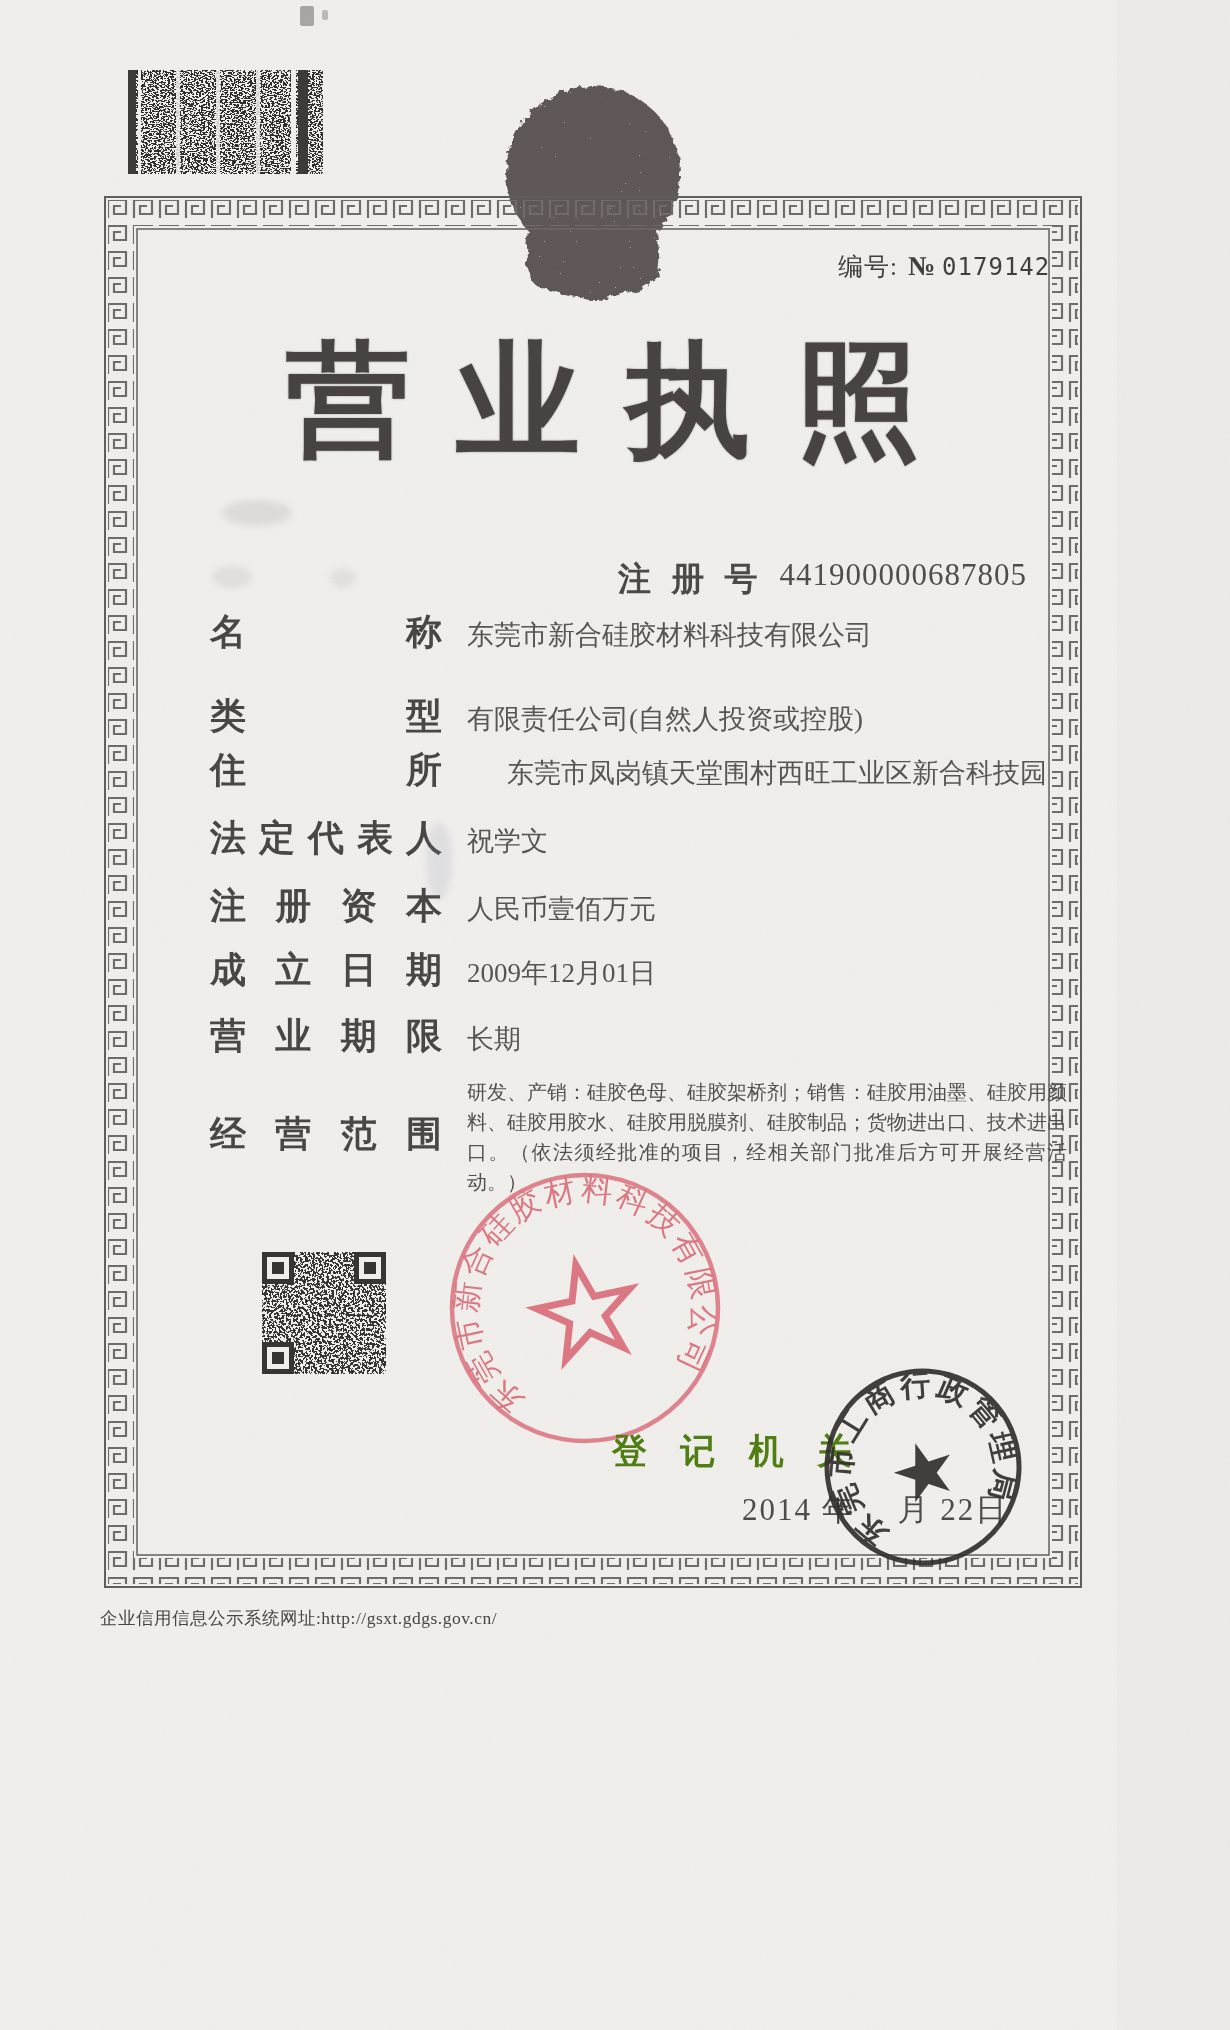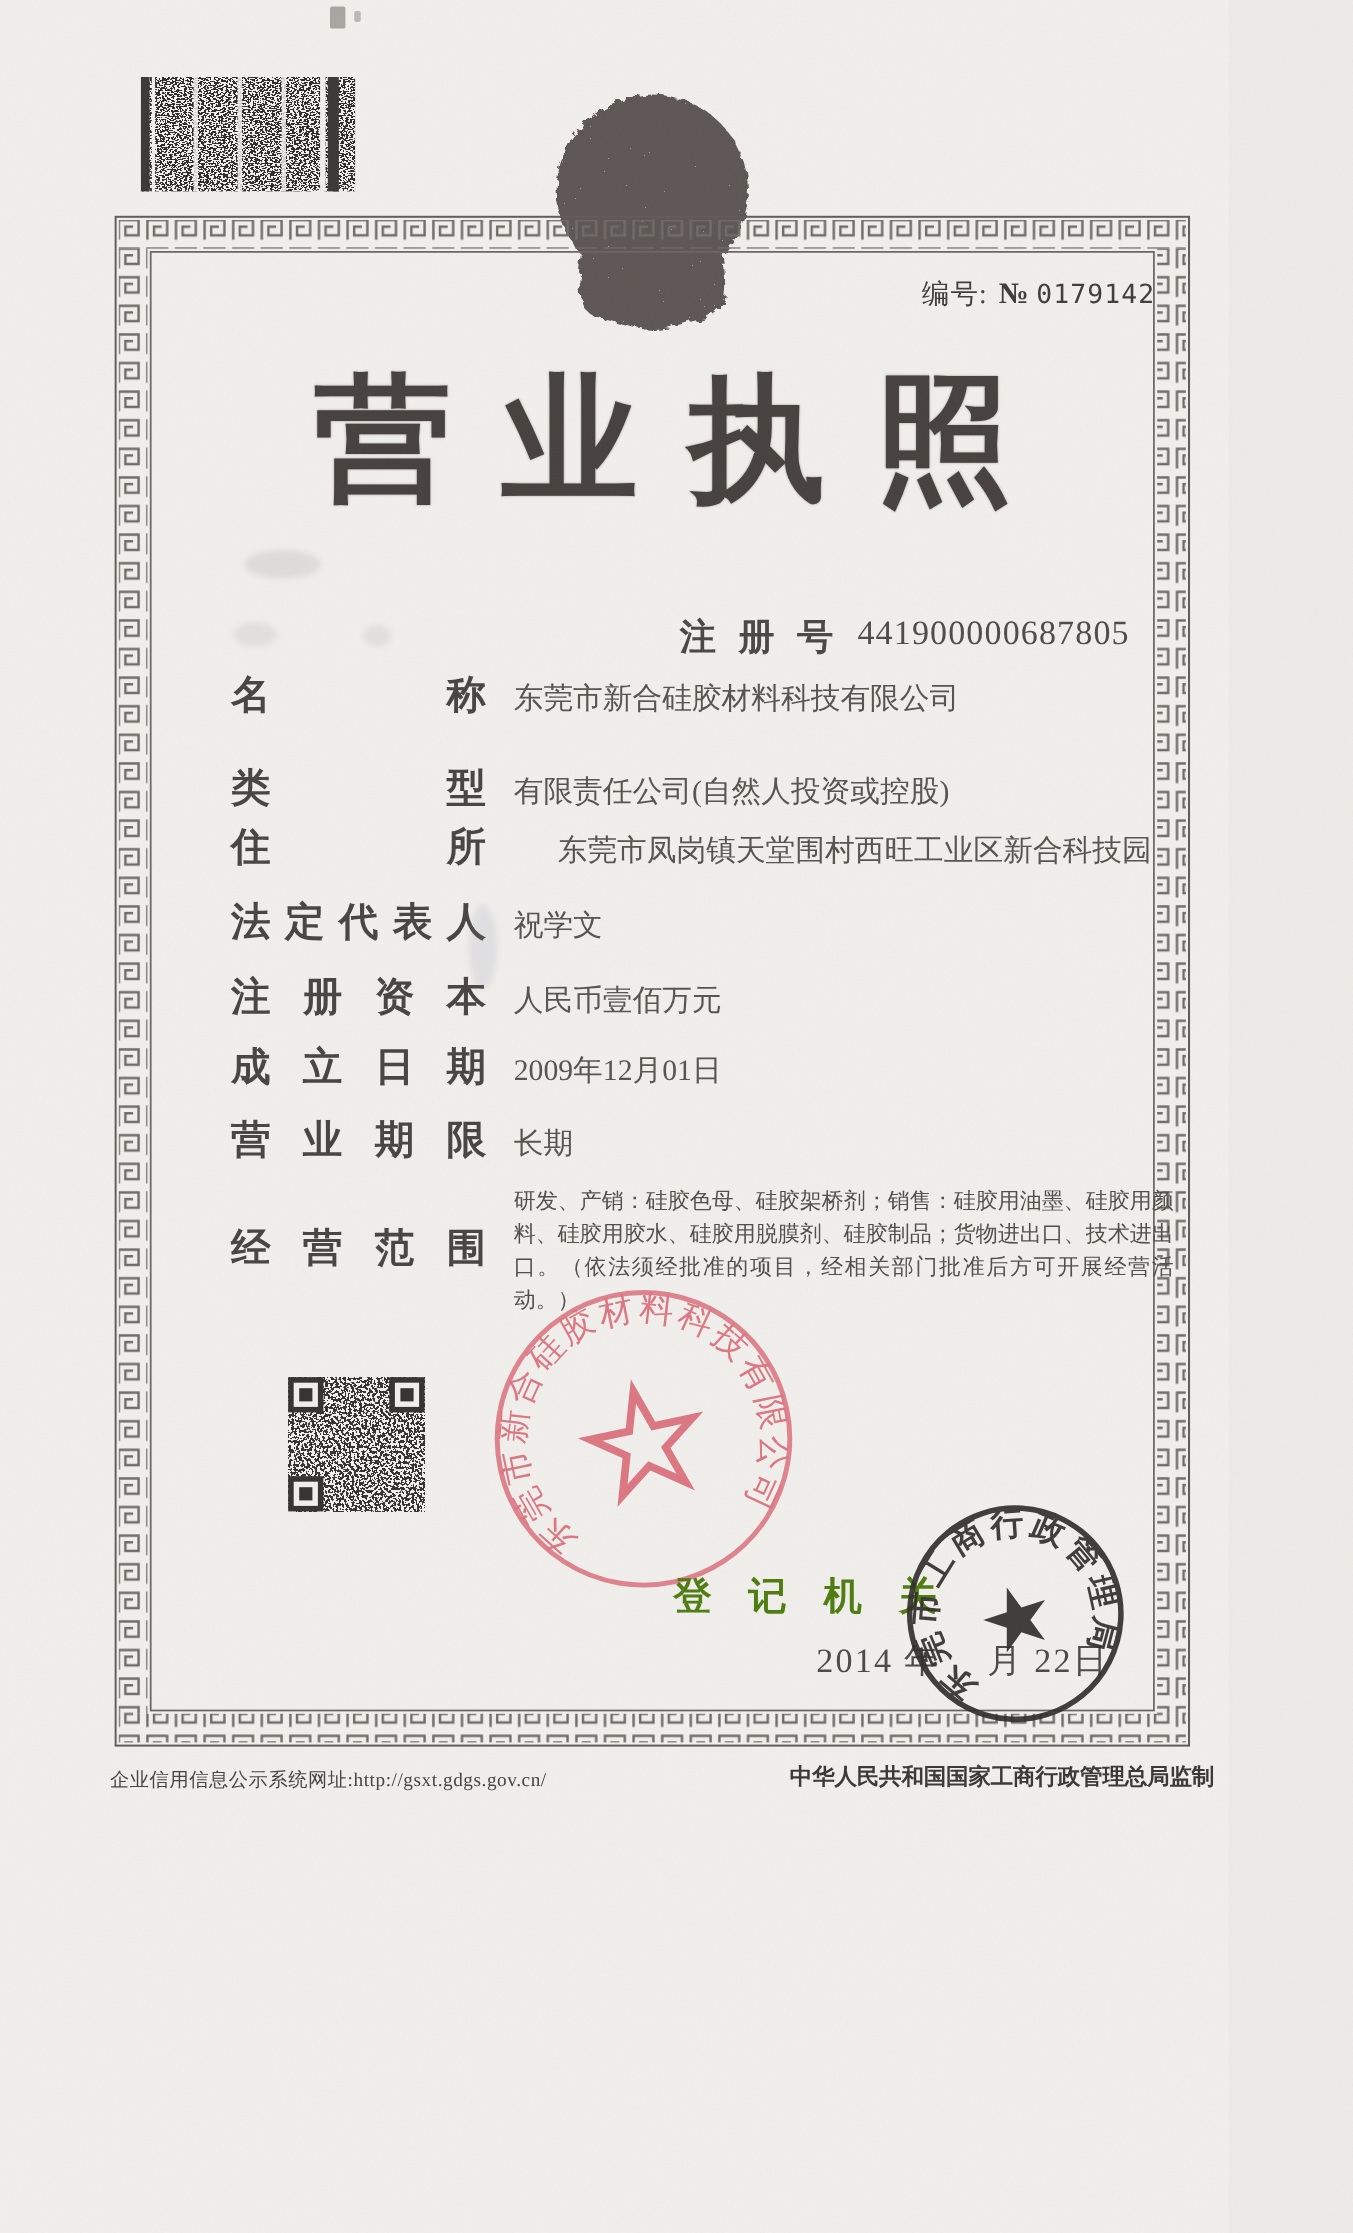--- a/index.html
+++ b/index.html
@@ -230,21 +230,20 @@
       <circle cx="111" cy="111" r="96" fill="none" stroke="#2f2c2a" stroke-width="5"></circle>
       <path id="blkSealArc" d="M 60.1,161.9 A 72,72 0 1 1 161.9,161.9" fill="none"></path>
       <text fill="#2f2c2a" font-size="30" font-weight="bold" letter-spacing="4" font-family="Liberation Serif, serif">
         <textPath href="#blkSealArc">东莞市工商行政管理局</textPath>
       </text>
       <path transform="translate(111,117) scale(31)" fill="#2f2c2a" d="M 0,-1 L 0.2245,-0.309 L 0.9511,-0.309 L 0.3633,0.118 L 0.5878,0.809 L 0,0.382 L -0.5878,0.809 L -0.3633,0.118 L -0.9511,-0.309 L -0.2245,-0.309 Z"></path>
     </g>
   </svg>
 
   <div class="footer-left">企业信用信息公示系统网址:http://gsxt.gdgs.gov.cn/</div>
-  <div class="footer-right">中华人民共和国国家工商行政管理总局监制</div>
 
   <div class="smudge" style="left:222px;top:500px;width:70px;height:26px;background:#8d8884;opacity:.18;"></div>
   <div class="smudge" style="left:212px;top:566px;width:40px;height:22px;background:#8d8884;opacity:.15;"></div>
   <div class="smudge" style="left:330px;top:568px;width:26px;height:20px;background:#8d8884;opacity:.14;"></div>
   <div class="smudge" style="left:426px;top:822px;width:26px;height:78px;background:#7e86a0;opacity:.14;"></div>
 
   <svg class="paper-noise" width="1230" height="2030">
     <filter id="pn">
         <feTurbulence type="fractalNoise" baseFrequency="0.75" numOctaves="2" seed="2"></feTurbulence>
       </filter>

